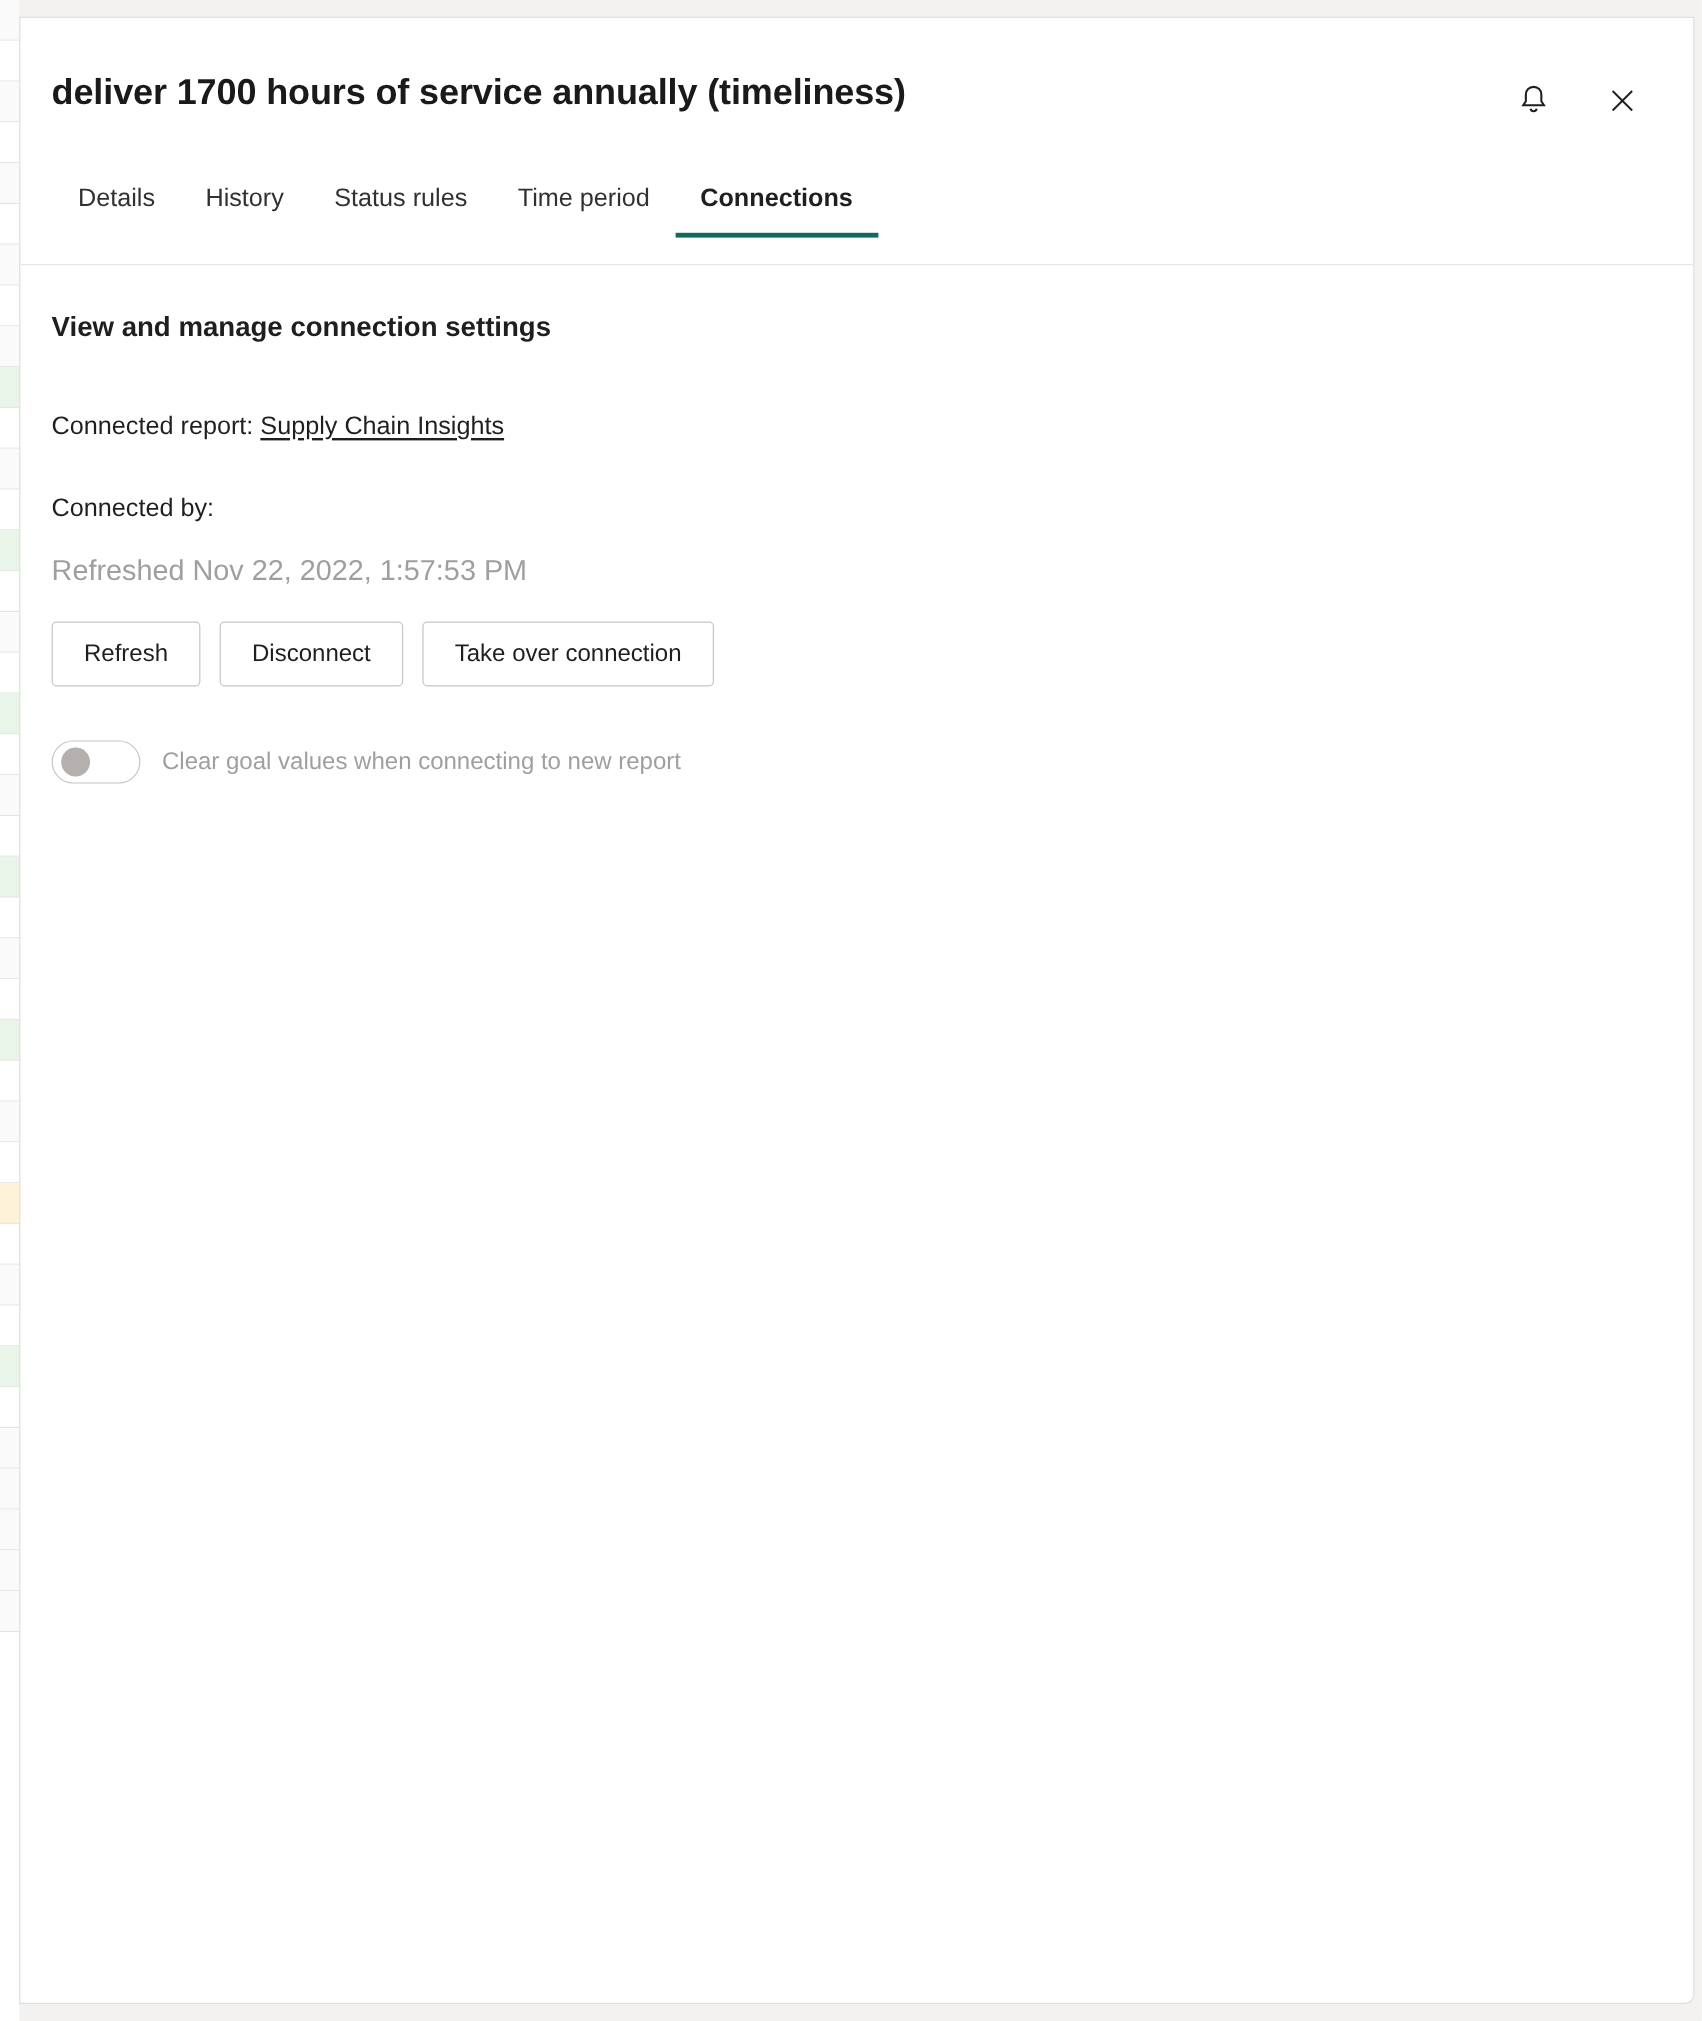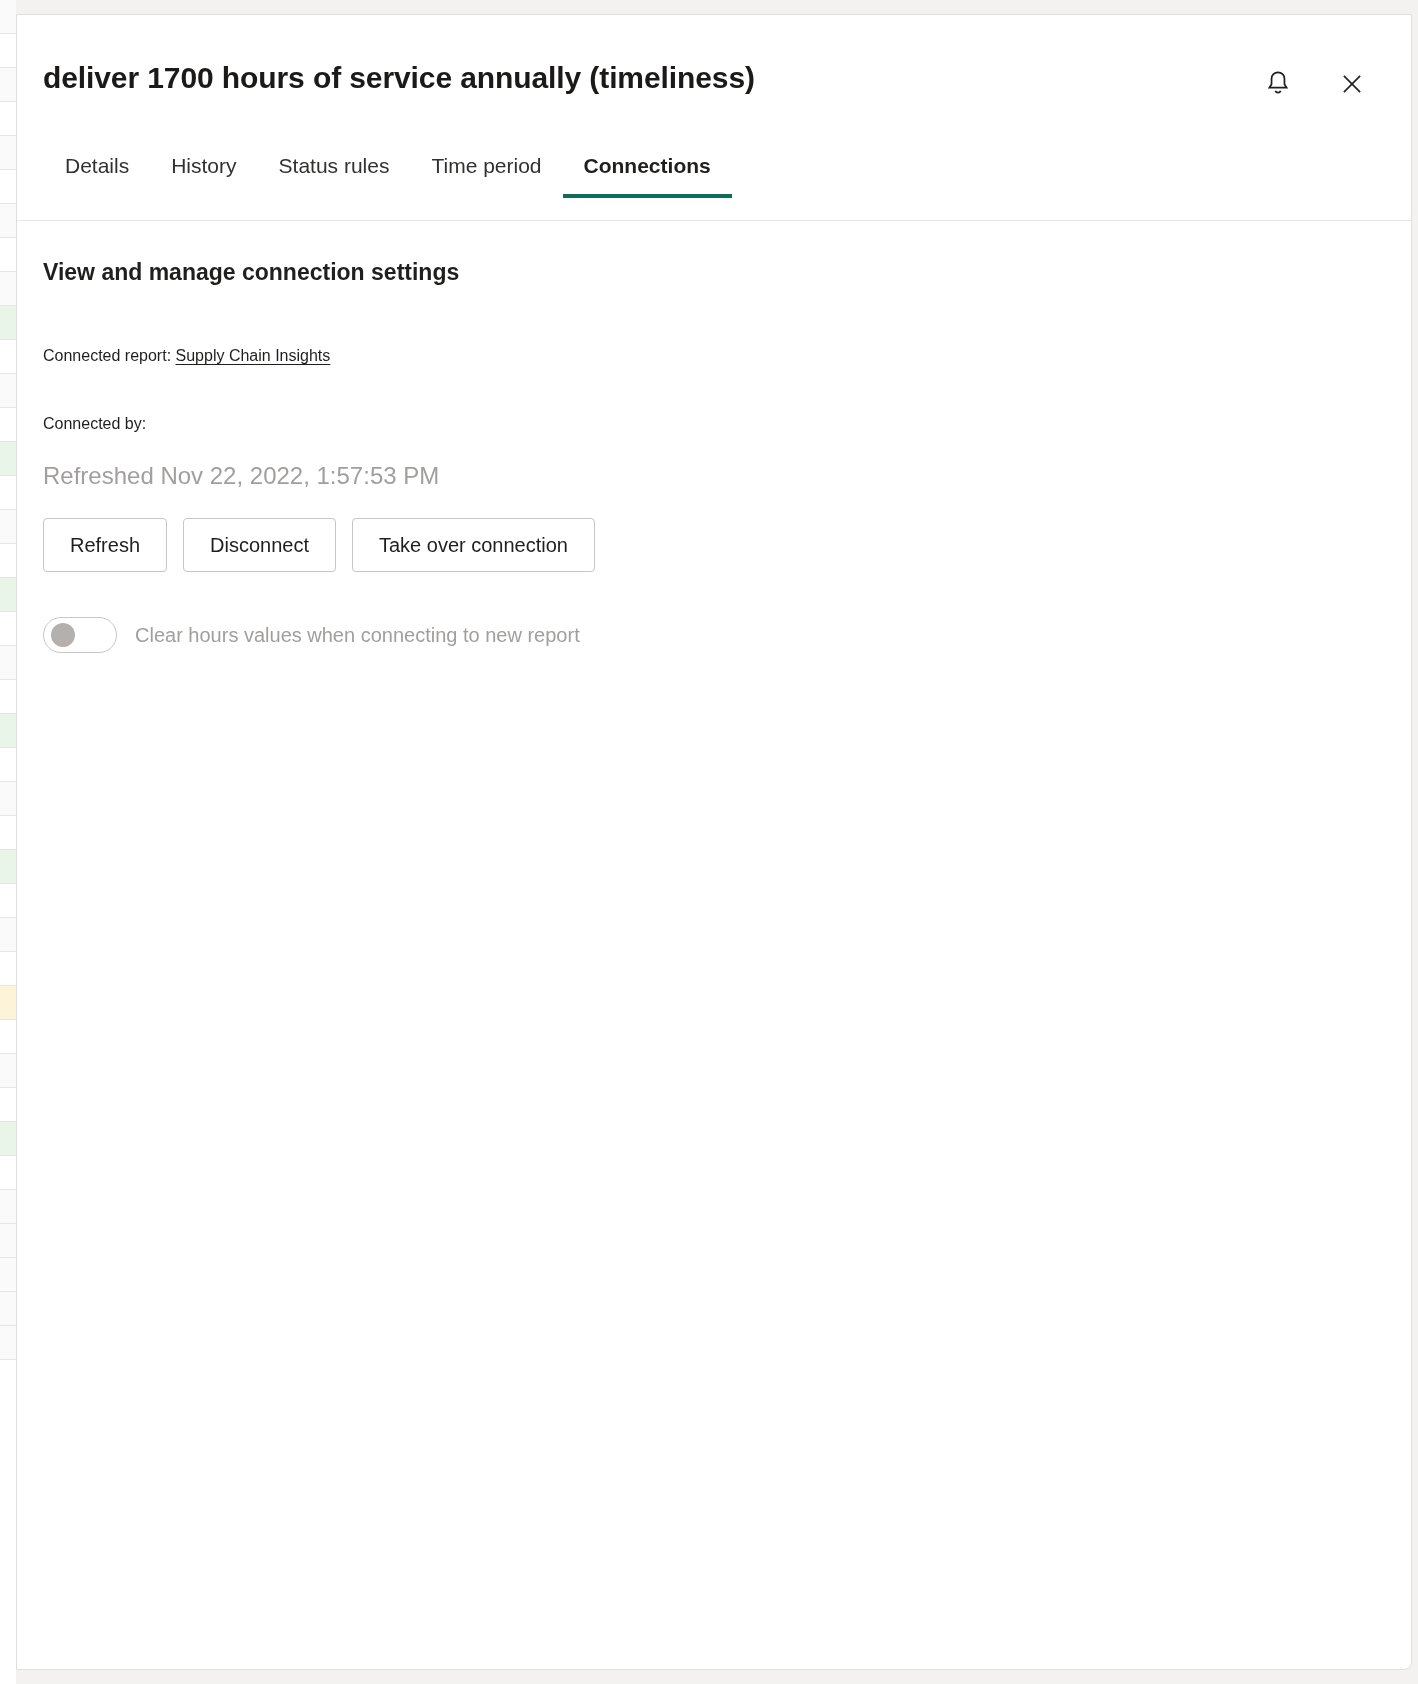--- a/index.html
+++ b/index.html
@@ -137,21 +137,21 @@
     line-height: 30px;
   }
   .subsection-heading {
     font-size: 22px;
     font-weight: bold;
     color: #201f1e;
     margin: 0 0 25px 0;
     line-height: 28px;
   }
   .field-line {
-    font-size: 16px;
+    font-size: 21px;
     color: #201f1e;
     line-height: 26px;
     margin: 0 0 42px 0;
   }
   .field-line.tight { margin-bottom: 26px; }
   .report-link {
     color: #201f1e;
     text-decoration: underline;
     text-underline-offset: 3px;
     cursor: pointer;
@@ -307,17 +307,17 @@
     <div class="button-row">
       <button class="cmd-button">Refresh</button>
       <button class="cmd-button">Disconnect</button>
       <button class="cmd-button">Take over connection</button>
     </div>
 
     <div class="toggle-row">
       <button class="toggle" role="switch" aria-checked="false">
         <span class="knob"></span>
       </button>
-      <span class="toggle-label">Clear hours values when connecting to new report</span>
+      <span class="toggle-label">Clear goal values when connecting to new report</span>
     </div>
 
   </div>
 </div>
 
 </body></html>

